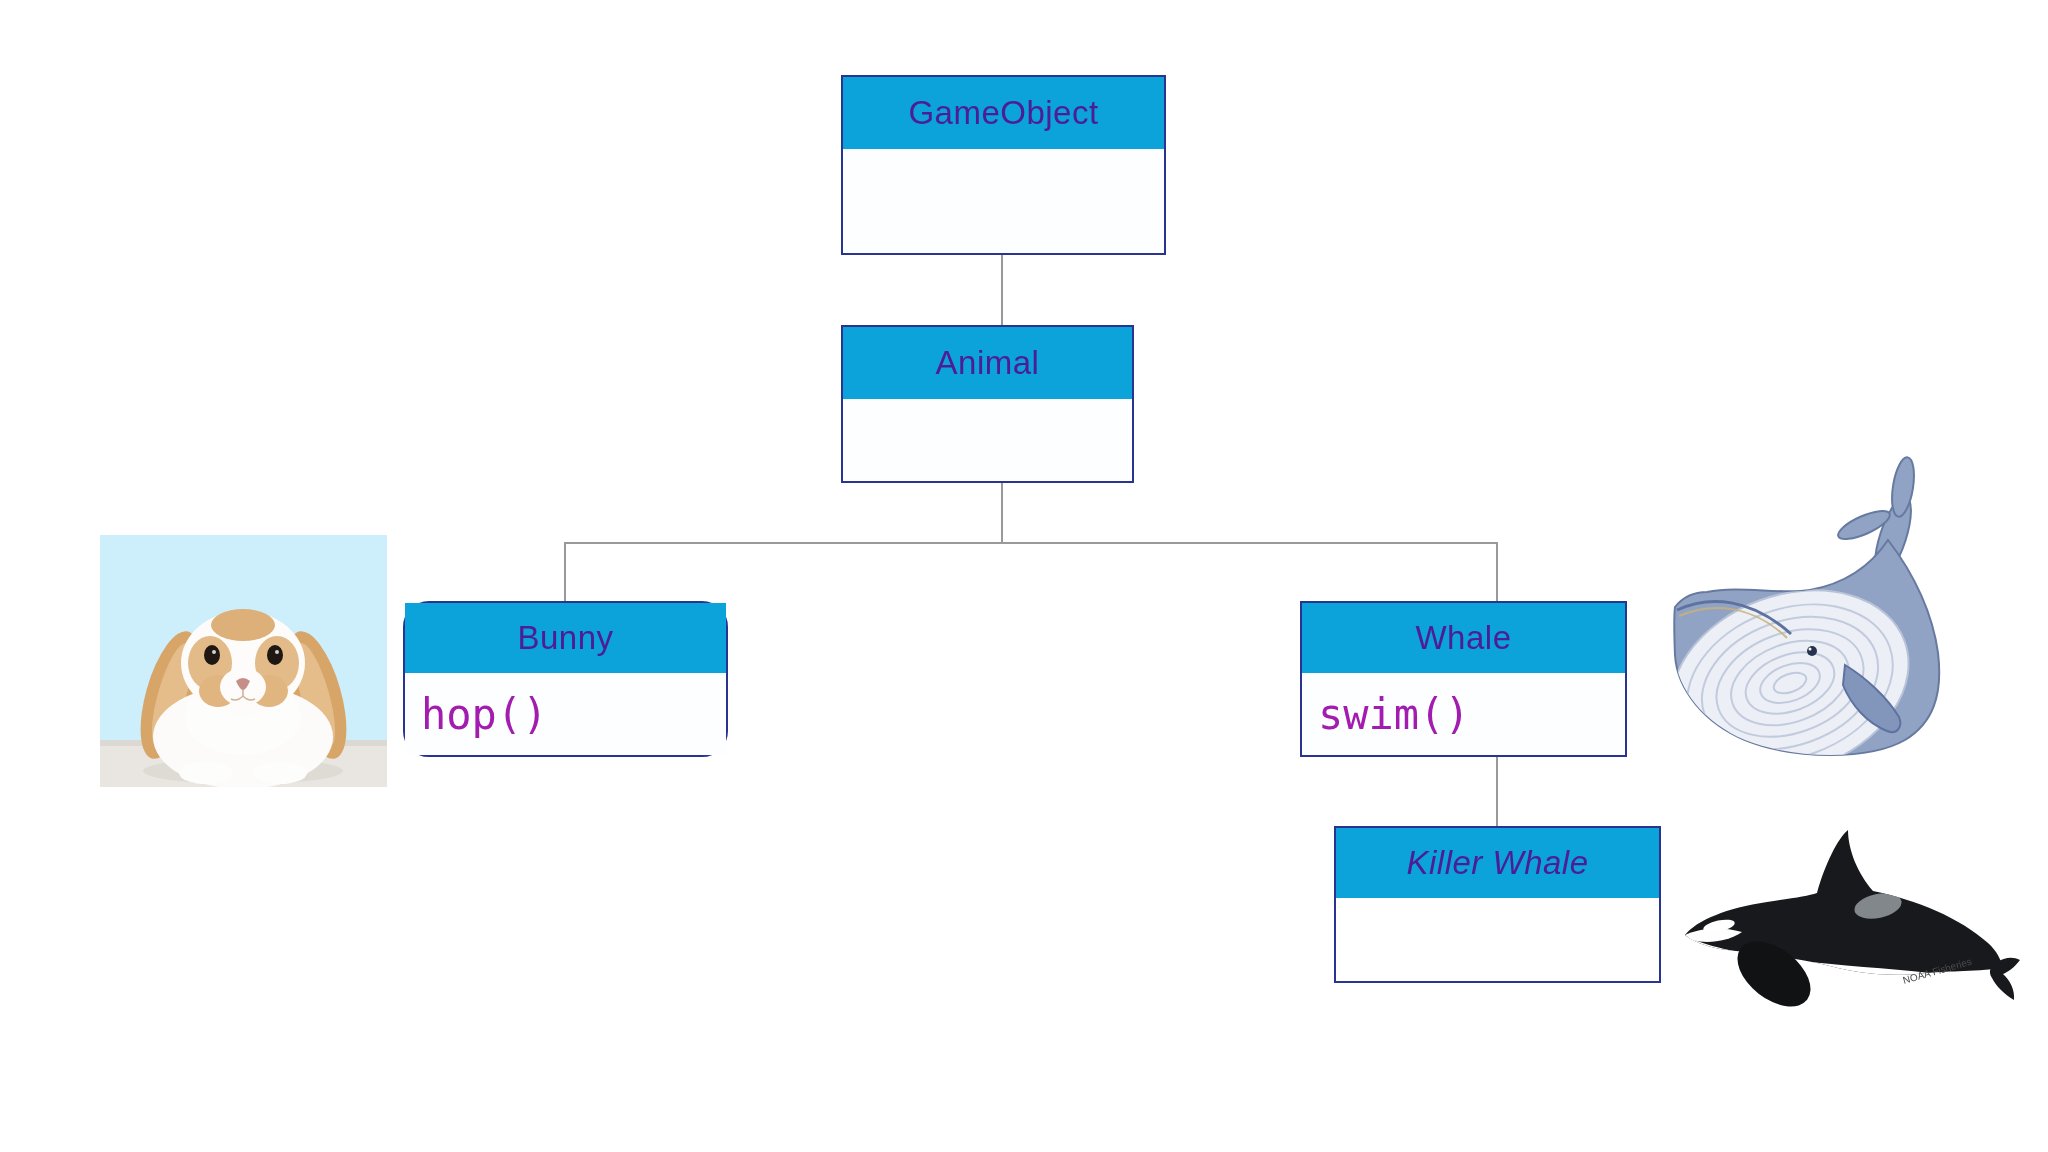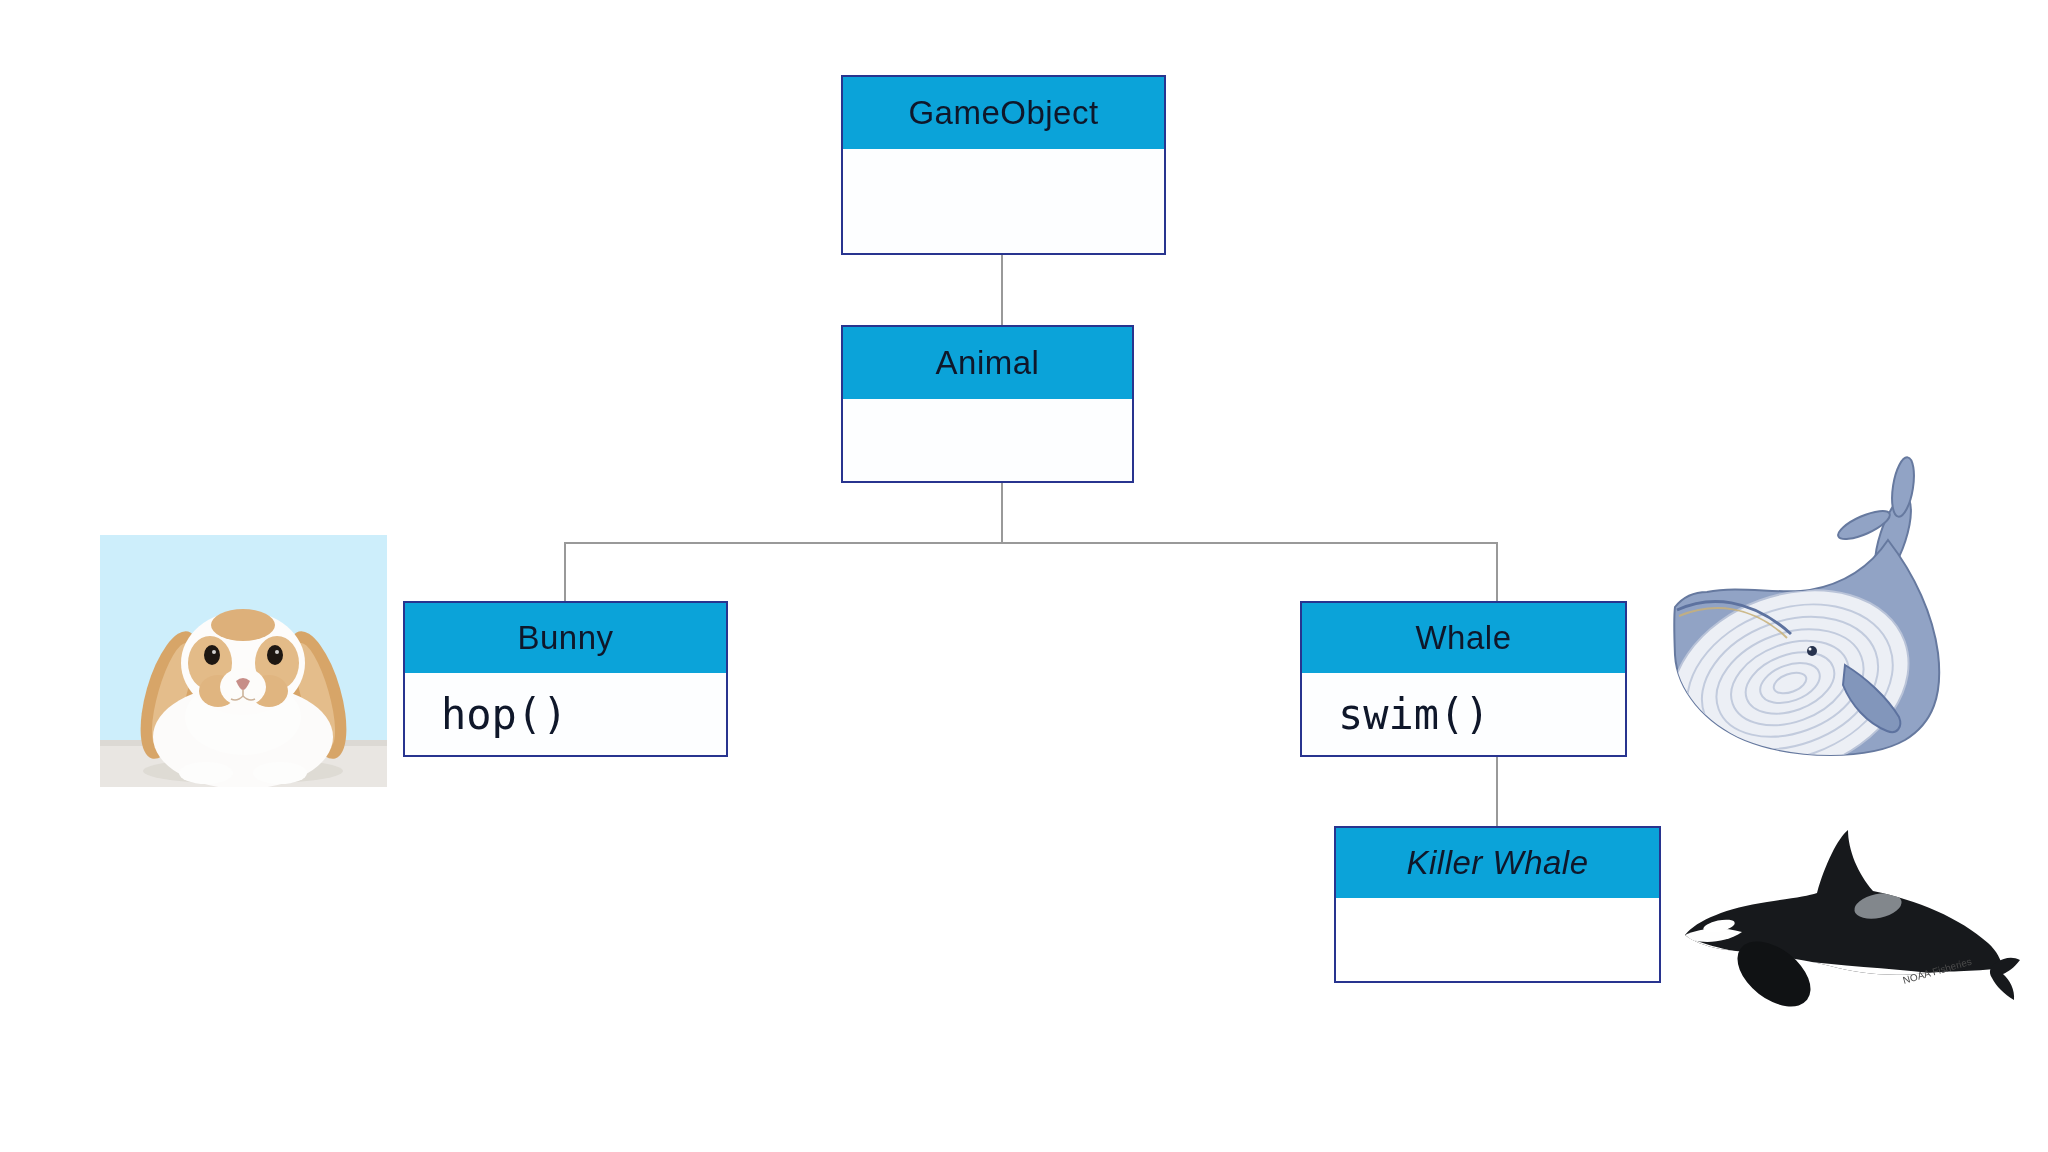--- a/index.html
+++ b/index.html
@@ -1,30 +1,30 @@
 <!DOCTYPE html>
 <html><head>
 <meta charset="utf-8">
 <style>
   html,body{margin:0;padding:0;}
   body{font-family:"Liberation Sans",sans-serif;background:#ffffff;}
   .canvas{position:relative;width:2048px;height:1152px;background:#ffffff;overflow:hidden;}
 
   
   .class-box{position:absolute;box-sizing:border-box;border:2px solid #28348f;background:#ffffff;display:flex;flex-direction:column;}
-  .class-header{background:#0ba3d9;color:#0f172a;display:flex;align-items:center;justify-content:center;
+  .class-header{background:#0ba3d9;color:#4c1d95;display:flex;align-items:center;justify-content:center;
                 font-size:33px;letter-spacing:.5px;height:70px;flex:0 0 70px;}
-  .class-body{flex:1;display:flex;align-items:center;padding-left:36px;
-              font-family:"DejaVu Sans Mono","Liberation Mono",monospace;font-size:42px;color:#0f172a;background:#fdfeff;}
+  .class-body{flex:1;display:flex;align-items:center;padding-left:16px;
+              font-family:"DejaVu Sans Mono","Liberation Mono",monospace;font-size:42px;color:#a21caf;background:#fdfeff;}
 
   .box-gameobject{left:841px;top:75px;width:325px;height:180px;}
   .box-gameobject .class-header{height:72px;flex-basis:72px;}
   .box-animal{left:841px;top:325px;width:293px;height:158px;}
   .box-animal .class-header{height:72px;flex-basis:72px;}
-  .box-bunny{left:403px;top:601px;width:325px;height:156px;}
+  .box-bunny{left:403px;top:601px;width:325px;height:156px;border-radius:26px;}
   .box-whale{left:1300px;top:601px;width:327px;height:156px;}
   .box-killer-whale{left:1334px;top:826px;width:327px;height:157px;font-style:italic;}
 
   
   .edge{position:absolute;background:#999999;}
   .edge-go-animal{left:1001px;top:255px;width:2px;height:70px;}
   .edge-animal-stem{left:1001px;top:483px;width:2px;height:60px;}
   .edge-rail{left:564px;top:542px;width:934px;height:2px;}
   .edge-drop-bunny{left:564px;top:543px;width:2px;height:58px;}
   .edge-drop-whale{left:1496px;top:543px;width:2px;height:58px;}

